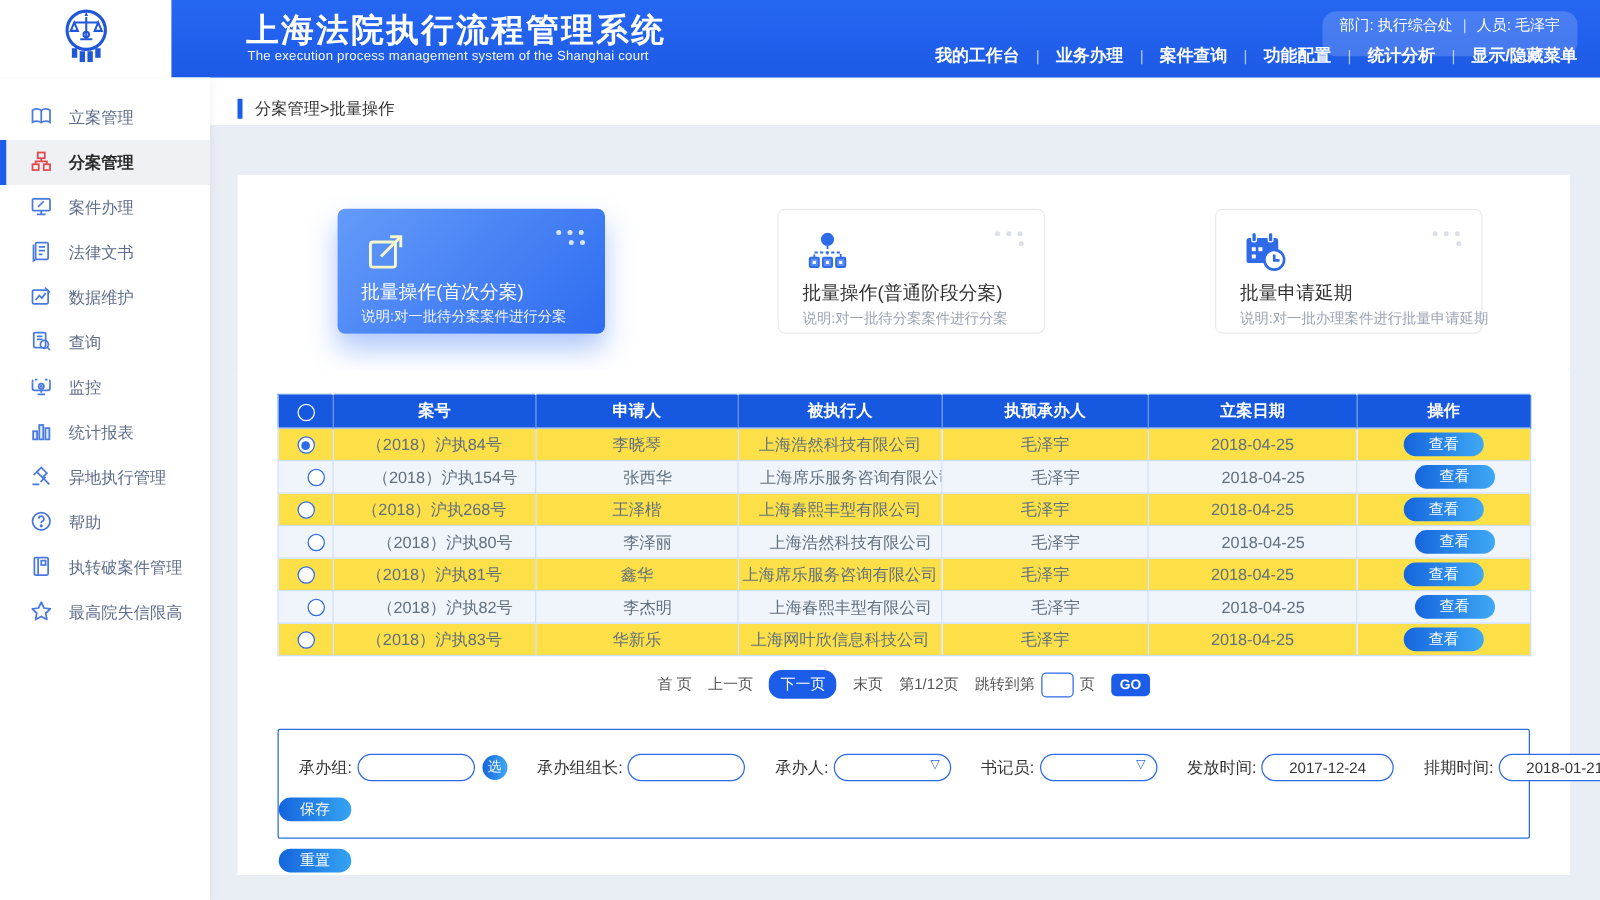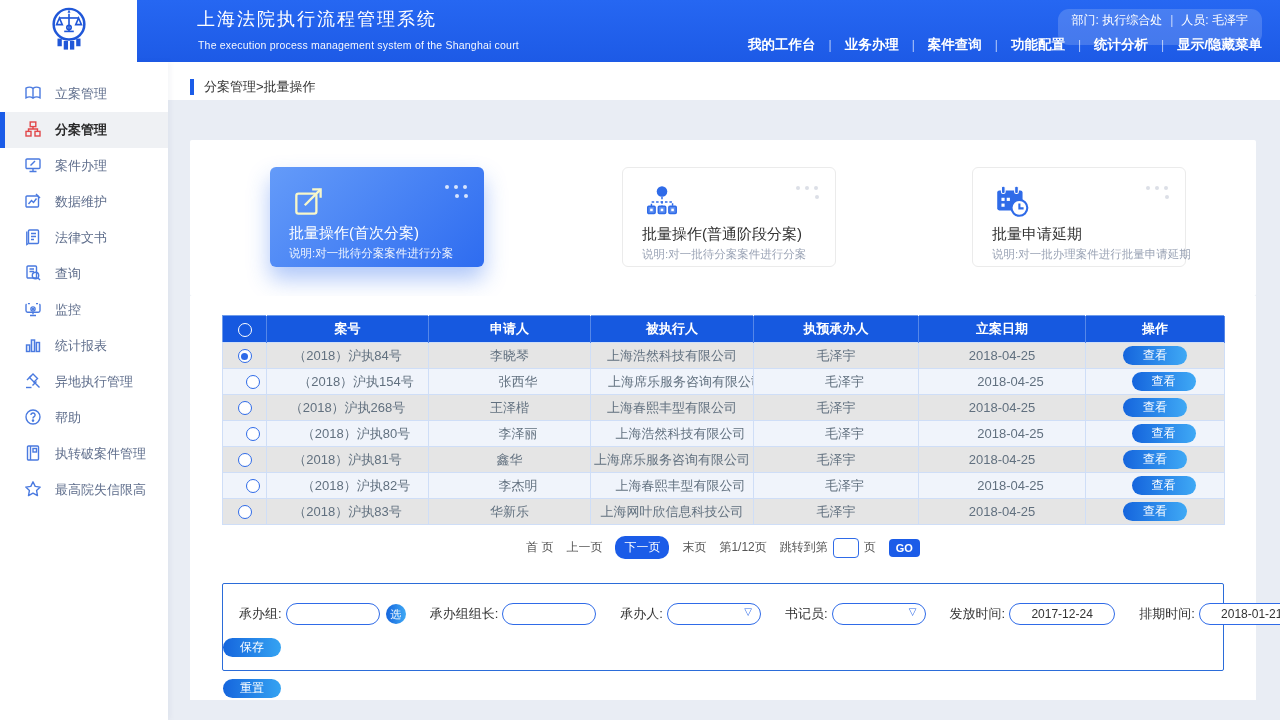--- a/index.html
+++ b/index.html
@@ -4,21 +4,21 @@
 <style>
   html,body{margin:0;padding:0;background:#dfe3ea;}
   .screen{position:relative;width:1280px;height:720px;background:#e9edf4;overflow:hidden;
           font-family:"Liberation Sans","DejaVu Sans",sans-serif;}
 
   
   .logo-block{position:absolute;left:0;top:0;width:137px;height:62px;background:#fff;z-index:3;
               display:flex;align-items:center;justify-content:center;}
   .header{position:absolute;left:137px;top:0;width:1143px;height:62px;
           background:linear-gradient(180deg,#2667f2,#1d5ae6);color:#fff;z-index:2;}
-  .h-title{position:absolute;left:60px;top:7px;font-size:18px;font-weight:normal;letter-spacing:2px;}
+  .h-title{position:absolute;left:60px;top:7px;font-size:26px;font-weight:bold;letter-spacing:2px;}
   .h-sub{position:absolute;left:61px;top:39px;font-size:10.5px;opacity:.95;letter-spacing:.2px;}
   .user-pill{position:absolute;right:18px;top:9px;height:36px;line-height:22px;padding:0 14px;
              background:rgba(255,255,255,.17);border-radius:11px;font-size:12px;display:flex;gap:8px;}
   .top-nav{position:absolute;right:18px;bottom:8px;display:flex;align-items:center;gap:13px;
            font-size:13.5px;font-weight:bold;}
   .top-nav .sep{font-weight:normal;opacity:.65;font-size:12px;}
 
   
   .sidebar{position:absolute;left:0;top:62px;width:168px;height:658px;background:#fff;z-index:2;
            box-shadow:2px 0 6px rgba(20,40,90,.05);padding-top:14px;box-sizing:border-box;}
@@ -49,21 +49,21 @@
   .dots i{display:inline-block;width:4px;height:4px;border-radius:50%;background:#dcdfe7;margin:0 2.5px;}
   .dots .r2{text-align:right;}
   .card.sel .dots i{background:rgba(255,255,255,.8);}
 
   
   .panel2{position:absolute;left:190px;top:296px;width:1066px;height:404px;background:#fff;}
   .tbl-wrap{position:absolute;left:32px;top:19px;width:1002px;}
   table{width:100%;border-collapse:collapse;table-layout:fixed;font-size:13px;border:1px solid #6f9cea;}
   thead th{background:#1659e0;color:#fff;height:26px;font-weight:bold;
            border-right:1px solid rgba(255,255,255,.28);padding:0;}
-  tbody td{height:25px;text-align:center;color:#61707f;border:1px solid #cfdef7;background:#e5e5e5;
+  tbody td{height:25px;text-align:center;color:#61707f;border:1px solid #cfdef7;background:#fde047;
            padding:0;overflow:hidden;white-space:nowrap;}
   tr.alt td{background:#f0f4fb;padding-left:17px;}
   .radio{display:inline-block;width:12px;height:12px;border:1.5px solid #2f6be8;border-radius:50%;
          background:#fff;position:relative;vertical-align:middle;cursor:pointer;}
   .radio.sel::after{content:"";position:absolute;left:2.5px;top:2.5px;width:7px;height:7px;
          border-radius:50%;background:#2f6be8;}
   .radio.head{border-color:#fff;background:transparent;cursor:default;}
   .view-btn{width:64px;height:19px;border:none;border-radius:10px;cursor:pointer;padding:0;
             background:linear-gradient(90deg,#1565dd,#3fa9f5);color:#fff;font-size:12px;line-height:19px;
             font-family:inherit;}
@@ -168,33 +168,33 @@
     <div class="side-item">
       <span><svg viewBox="0 0 18 18" fill="none" stroke="#4a7ae0" stroke-width="1.4">
             <rect x="2" y="3" width="14" height="9.5" rx="1"></rect>
             <path d="M6.5 9.5 L11 5"></path>
             <path d="M9 12.5 V15 M5.5 15.5 H12.5"></path>
           </svg></span>
       <span>案件办理</span>
     </div>
     <div class="side-item">
       <span><svg viewBox="0 0 18 18" fill="none" stroke="#4a7ae0" stroke-width="1.4">
+            <rect x="4.5" y="2" width="10" height="13.5" rx="1"></rect>
+            <path d="M7 5.5 H12 M7 8.5 H12 M7 11.5 H10"></path>
+            <path d="M4.5 15.5 L2.8 16.5 V3.5"></path>
+          </svg></span>
+      <span>法律文书</span>
+    </div>
+    <div class="side-item">
+      <span><svg viewBox="0 0 18 18" fill="none" stroke="#4a7ae0" stroke-width="1.4">
             <rect x="2" y="4" width="12.5" height="11" rx="1"></rect>
             <path d="M4.5 12 L7.5 8.5 L9.5 10.5 L12.5 6.5"></path>
             <path d="M12 2 L16 6"></path>
           </svg></span>
       <span>数据维护</span>
-    </div>
-    <div class="side-item">
-      <span><svg viewBox="0 0 18 18" fill="none" stroke="#4a7ae0" stroke-width="1.4">
-            <rect x="4.5" y="2" width="10" height="13.5" rx="1"></rect>
-            <path d="M7 5.5 H12 M7 8.5 H12 M7 11.5 H10"></path>
-            <path d="M4.5 15.5 L2.8 16.5 V3.5"></path>
-          </svg></span>
-      <span>法律文书</span>
     </div>
     <div class="side-item">
       <span><svg viewBox="0 0 18 18" fill="none" stroke="#4a7ae0" stroke-width="1.4">
             <rect x="3" y="2" width="9.5" height="12" rx="1"></rect>
             <path d="M5.5 5 H10 M5.5 7.5 H10"></path>
             <circle cx="11.5" cy="11.5" r="3.2"></circle>
             <path d="M13.8 13.8 L16 16"></path>
           </svg></span>
       <span>查询</span>
     </div>

